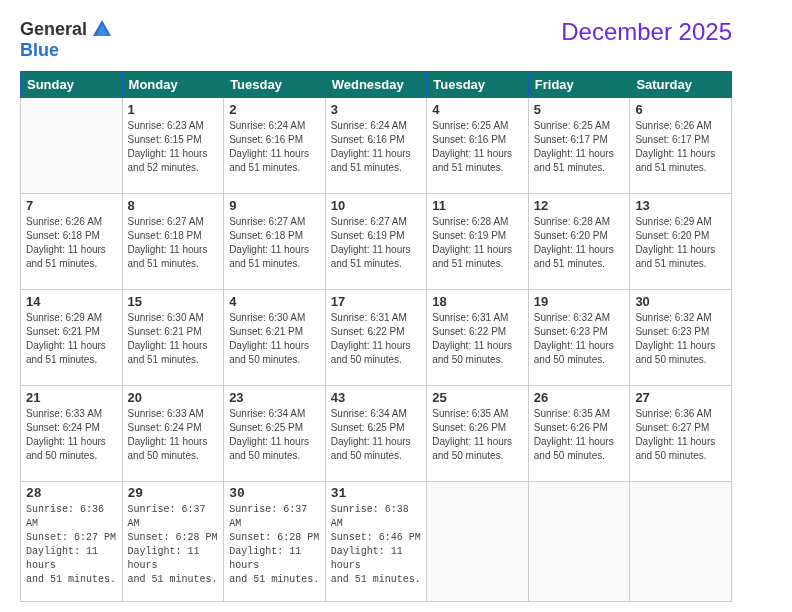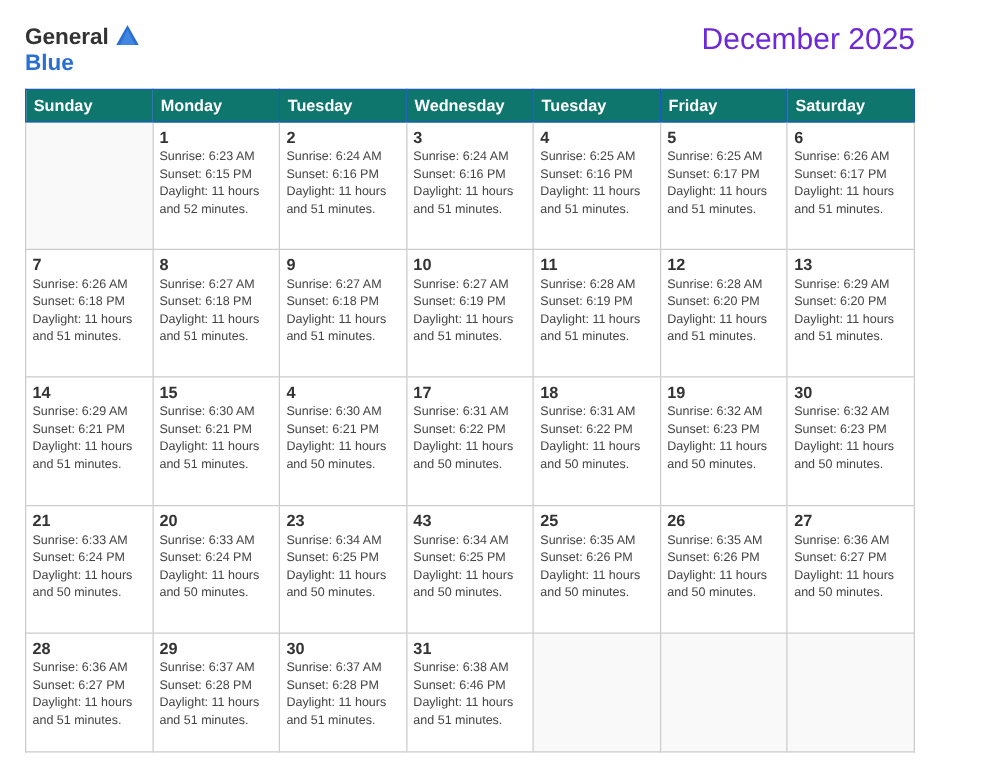--- a/index.html
+++ b/index.html
@@ -96,20 +96,21 @@
     .day-info {
       font-size: 10px;
       color: #444;
       line-height: 1.4;
     }
     .week-row td {
       height: 88px;
     }
     .last-row td {
       height: 72px;
+      font-family: Liberation Mono, monospace;
     }
   </style>
 </head>
 <body>
 
 <div class="page">
   <div class="header">
     <div class="logo">
       <div class="logo-text">
         <span class="logo-general">General</span>

